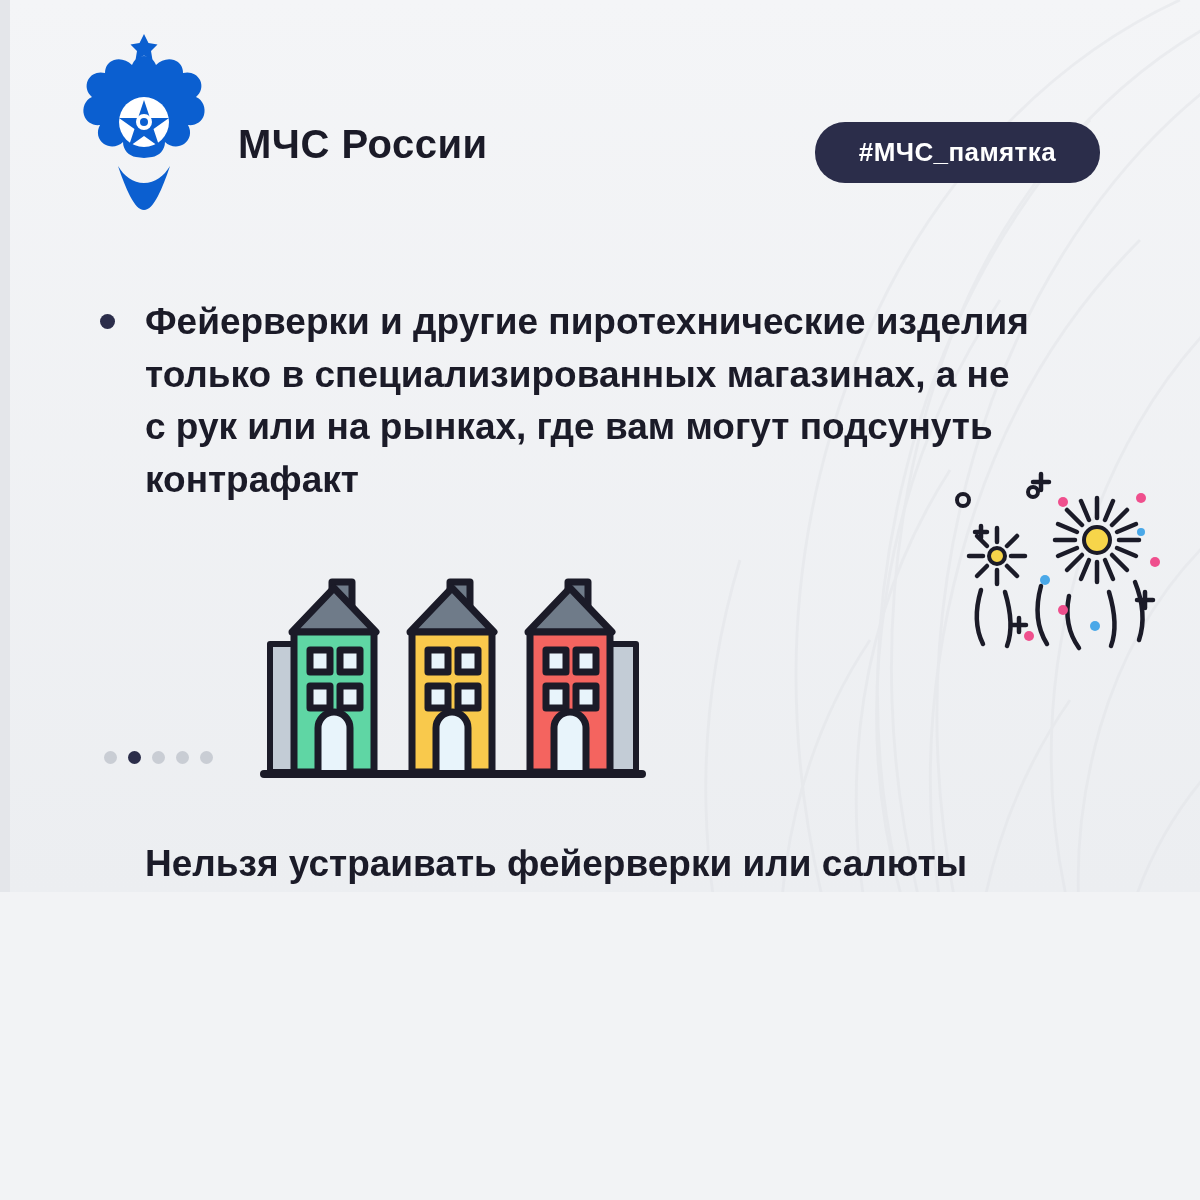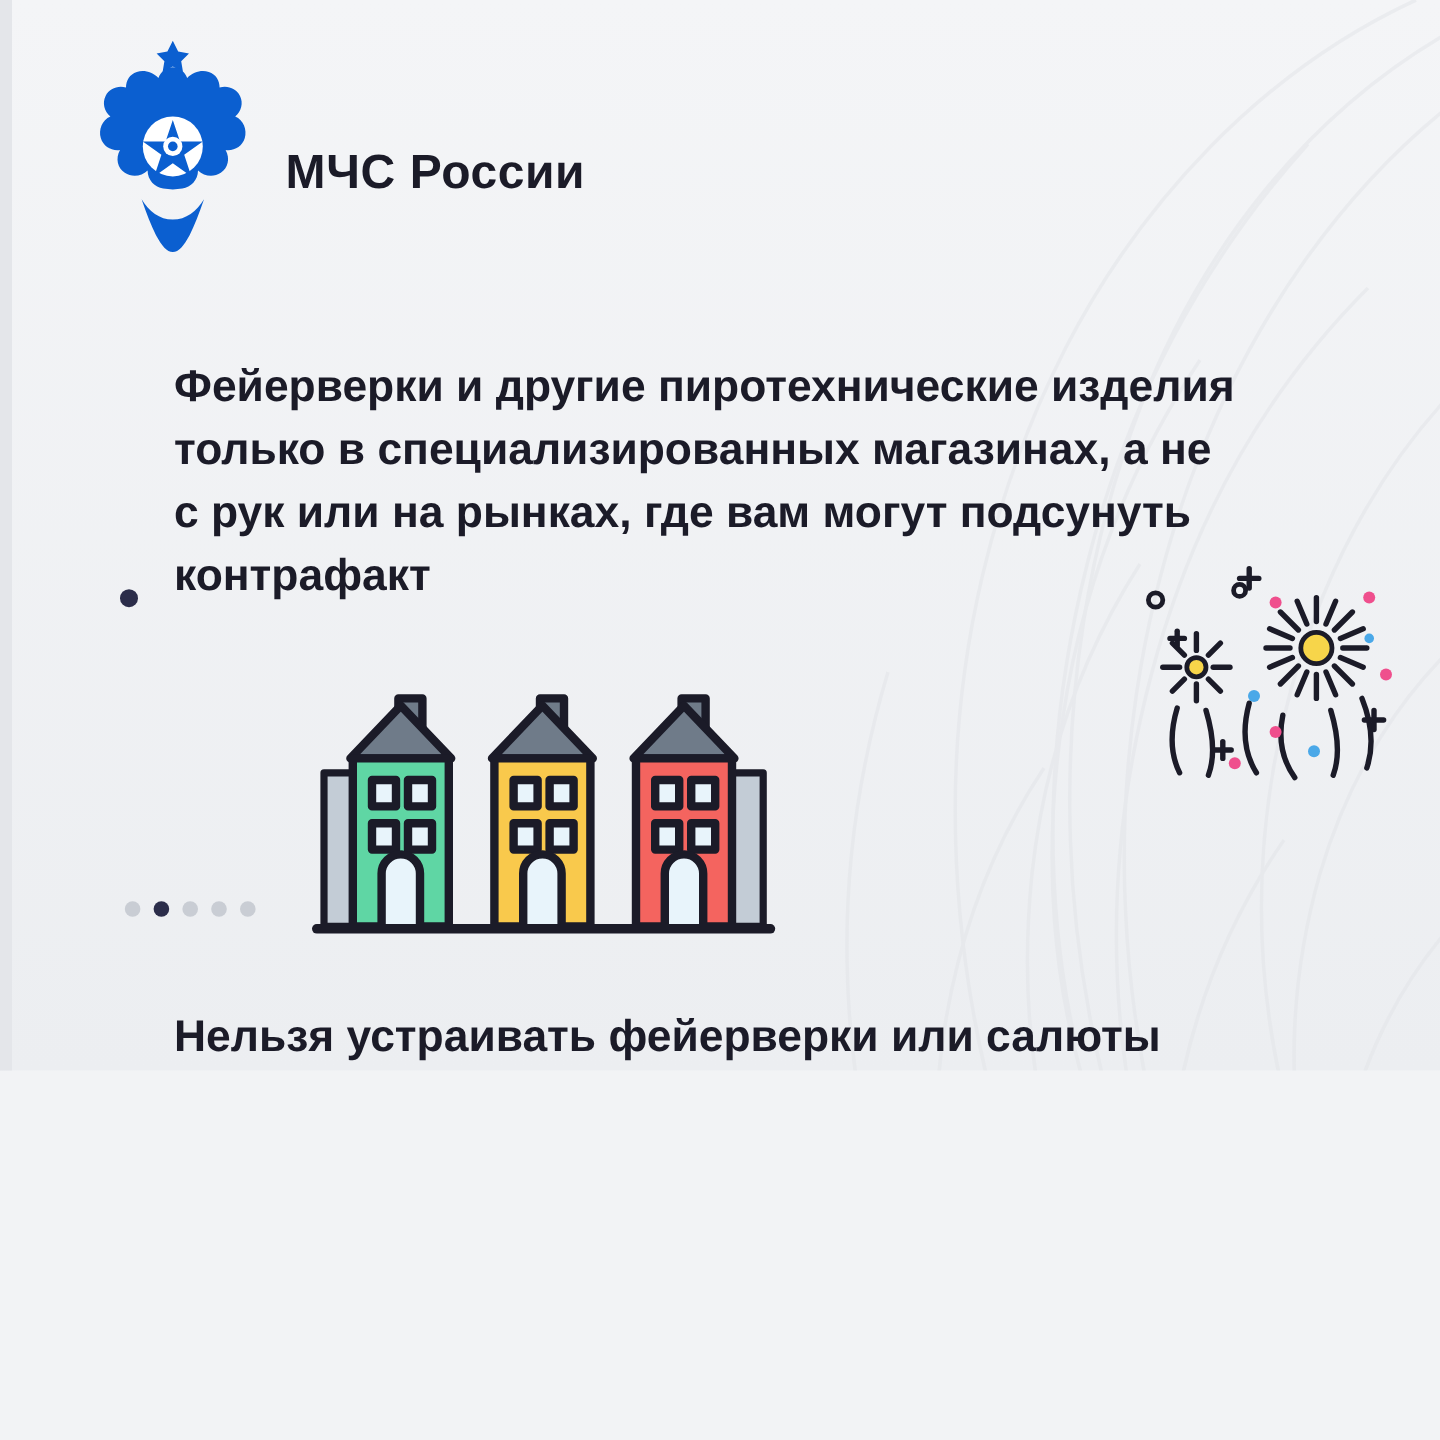--- a/index.html
+++ b/index.html
@@ -89,21 +89,21 @@
     margin-right: 30px;
     flex: 0 0 auto;
   }
   .bullet-text {
     font-size: 37px;
     line-height: 1.42;
     color: #1b1b28;
     font-weight: 600;
     max-width: 890px;
   }
-  #bullet-1 { left: 100px; top: 296px; align-items: flex-end; }
+  #bullet-1 { left: 100px; top: 296px; }
   #bullet-2 { left: 100px; top: 838px; align-items: center; }
   #bullet-2 .bullet-text { max-width: 880px; }
 
   
   .houses {
     position: absolute;
     left: 258px;
     top: 560px;
     width: 390px;
     height: 240px;
@@ -177,20 +177,21 @@
       </g>
 
       <circle cx="66" cy="88" r="25" fill="#ffffff"></circle>
       <path d="M66 66 l6 18 19 0 -15.5 11 6 18 -15.5 -11 -15.5 11 6 -18 -15.5 -11 19 0z" fill="#0b5fd0"></path>
       <circle cx="66" cy="88" r="8" fill="#ffffff"></circle>
       <circle cx="66" cy="88" r="4" fill="#0b5fd0"></circle>
     </svg>
 
     <div class="brand-title">МЧС  России</div>
 
+    <div class="hashtag-pill">#МЧС_памятка</div>
   </div>
 
   <div class="bullet-block" id="bullet-1">
     <div class="bullet-dot"></div>
     <div class="bullet-text">Фейерверки и другие пиротехнические изделия только в специализированных магазинах, а не с рук или на рынках, где вам могут подсунуть контрафакт</div>
   </div>
 
   <svg class="fireworks" viewBox="0 0 240 240">
     <g stroke="#1b1b28" stroke-width="4.5" stroke-linecap="round" fill="none">
 

